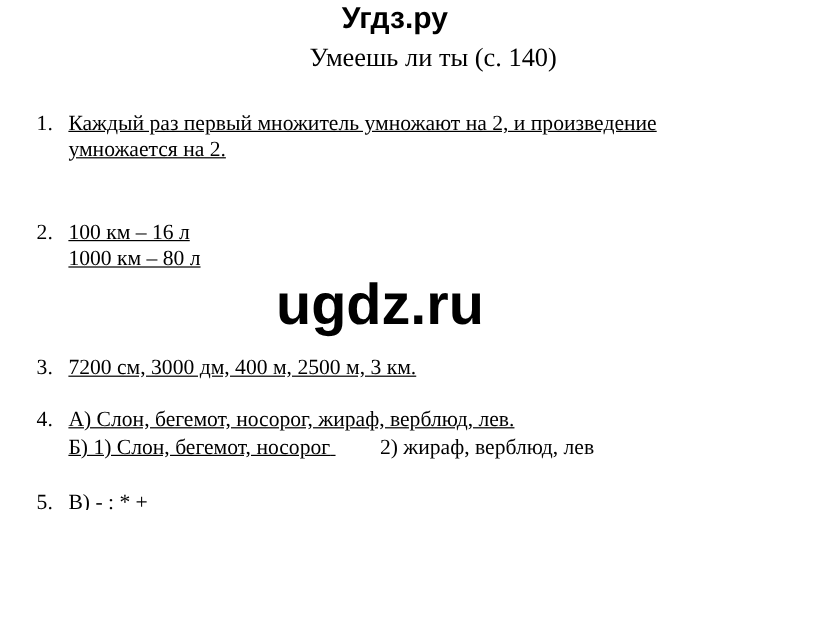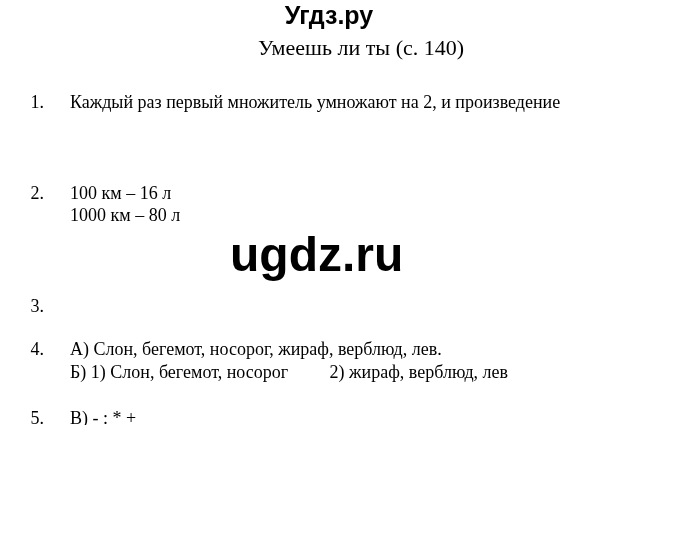--- a/index.html
+++ b/index.html
@@ -47,21 +47,22 @@
     align-items: flex-start;
     font-size: 18px;
     line-height: 22px;
   }
   .answer .num {
     flex: 0 0 24px;
     width: 24px;
     text-align: right;
   }
   .answer .lines {
-    margin-left: 26px;
+    margin-left: 13px;
+    text-decoration: underline;
   }
   .ans-1 { top: 91px; }
   .ans-2 { top: 182px; }
   .ans-3 { top: 295px; }
   .ans-4 { top: 338px; }
   .ans-4 .line { line-height: 23px; }
   .ans-5 { top: 407px; }
   .ans-6 { top: 450px; }
   .part-gap {
     display: inline-block;
@@ -99,33 +100,37 @@
 <div class="page">
 
   <div class="site-title">Угдз.ру</div>
 
   <div class="page-title">Умеешь ли ты (с. 140)</div>
 
   <div class="answer ans-1">
     <span class="num">1.</span>
     <div class="lines">
       <div class="line">Каждый раз первый множитель умножают на 2, и произведение</div>
+      <div class="line">умножается на 2.</div>
     </div>
   </div>
 
   <div class="answer ans-2">
     <span class="num">2.</span>
     <div class="lines">
       <div class="line">100 км – 16 л</div>
       <div class="line">1000 км – 80 л</div>
     </div>
   </div>
 
   <div class="answer ans-3">
     <span class="num">3.</span>
+    <div class="lines">
+      <div class="line">7200 см, 3000 дм, 400 м, 2500 м, 3 км.</div>
+    </div>
   </div>
 
   <div class="answer ans-4">
     <span class="num">4.</span>
     <div class="lines">
       <div class="line">А) Слон, бегемот, носорог, жираф, верблюд, лев.</div>
       <div class="line">
         <span>Б) 1) Слон, бегемот, носорог</span>
         <span class="part-gap">2) жираф, верблюд, лев</span>
       </div>

